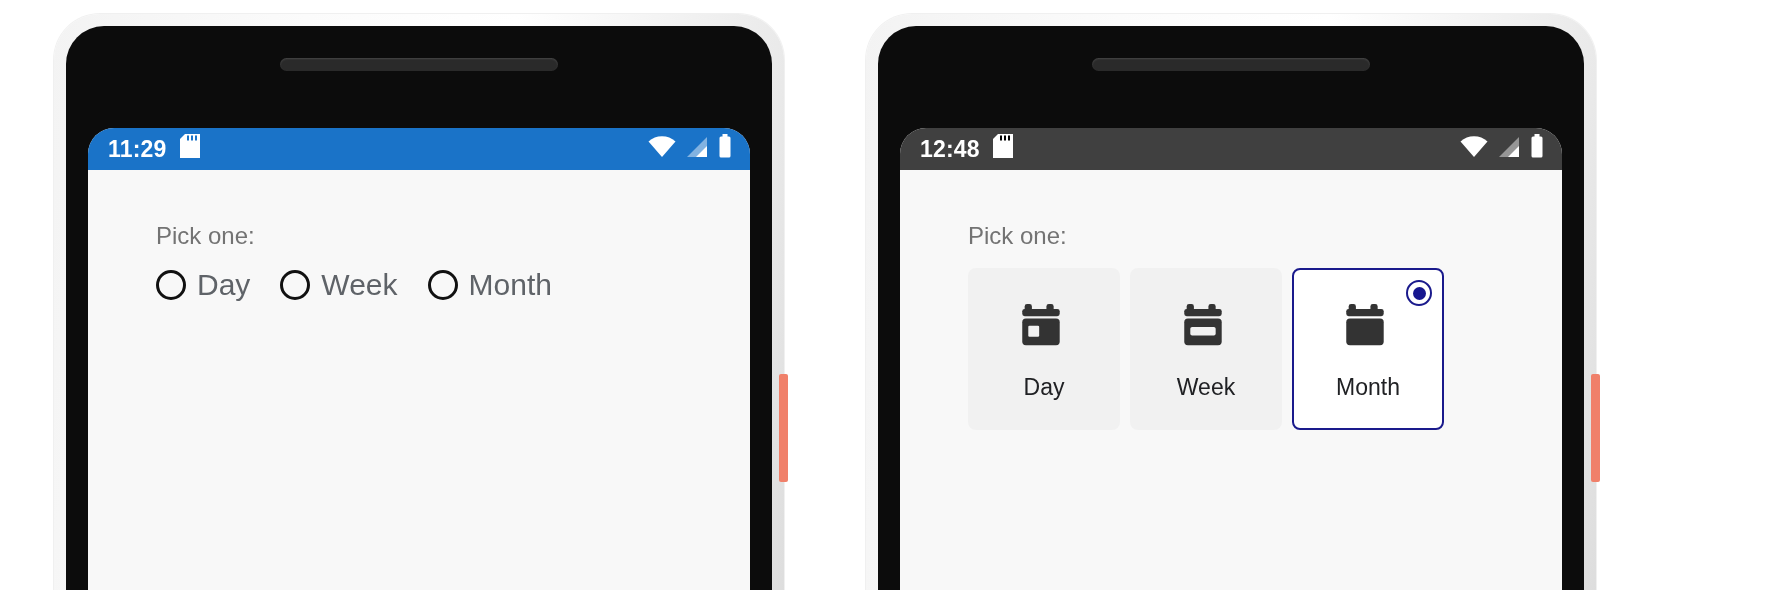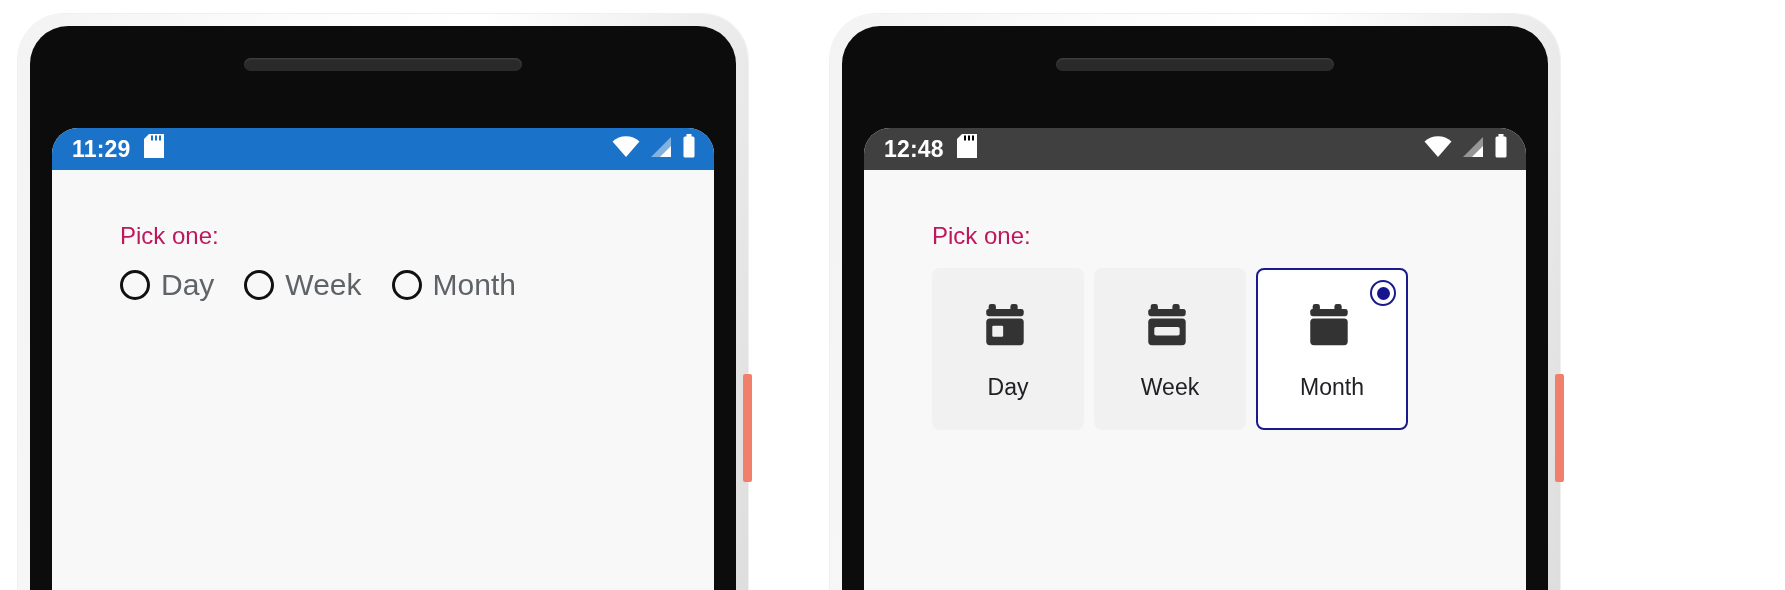--- a/index.html
+++ b/index.html
@@ -3,21 +3,21 @@
 <meta charset="utf-8">
 <style>
   html,body{margin:0;padding:0;}
   body{
     width:1785px;height:590px;
     background:#ffffff;
     font-family:"Liberation Sans", sans-serif;
     overflow:hidden;
     position:relative;
   }
-  .stage{position:relative;width:1527px;height:590px;}
+  .stage{position:relative;width:1527px;height:590px;margin-left:36px;}
 
   
   .phone{position:absolute;top:14px;}
   .phone-bezel{
     position:relative;
     width:730px;height:640px;
     background:linear-gradient(100deg,#f3f3f3 0%,#fbfbfb 30%,#ffffff 55%,#e9e9e9 88%,#dcdcdc 100%);
     border-radius:46px 46px 0 0;
     box-shadow:0 0 0 1px rgba(0,0,0,0.06);
   }
@@ -73,21 +73,21 @@
   .sb-right{display:flex;align-items:flex-end;gap:9px;}
   .sd-icon{display:block;}
   .app-body{
     background:#f8f8f8;
     height:484px;
     padding:52px 0 0 68px;
     box-sizing:border-box;
   }
   .pick-label{
     font-size:24px;
-    color:#be185d;
+    color:#737373;
     margin-bottom:18px;
   }
 
   
   .radio-row{display:flex;align-items:center;gap:30px;margin-top:10px;}
   .radio-item{display:flex;align-items:center;gap:11px;}
   .radio-circle{
     width:30px;height:30px;border-radius:50%;
     border:3.5px solid #111111;
     box-sizing:border-box;

